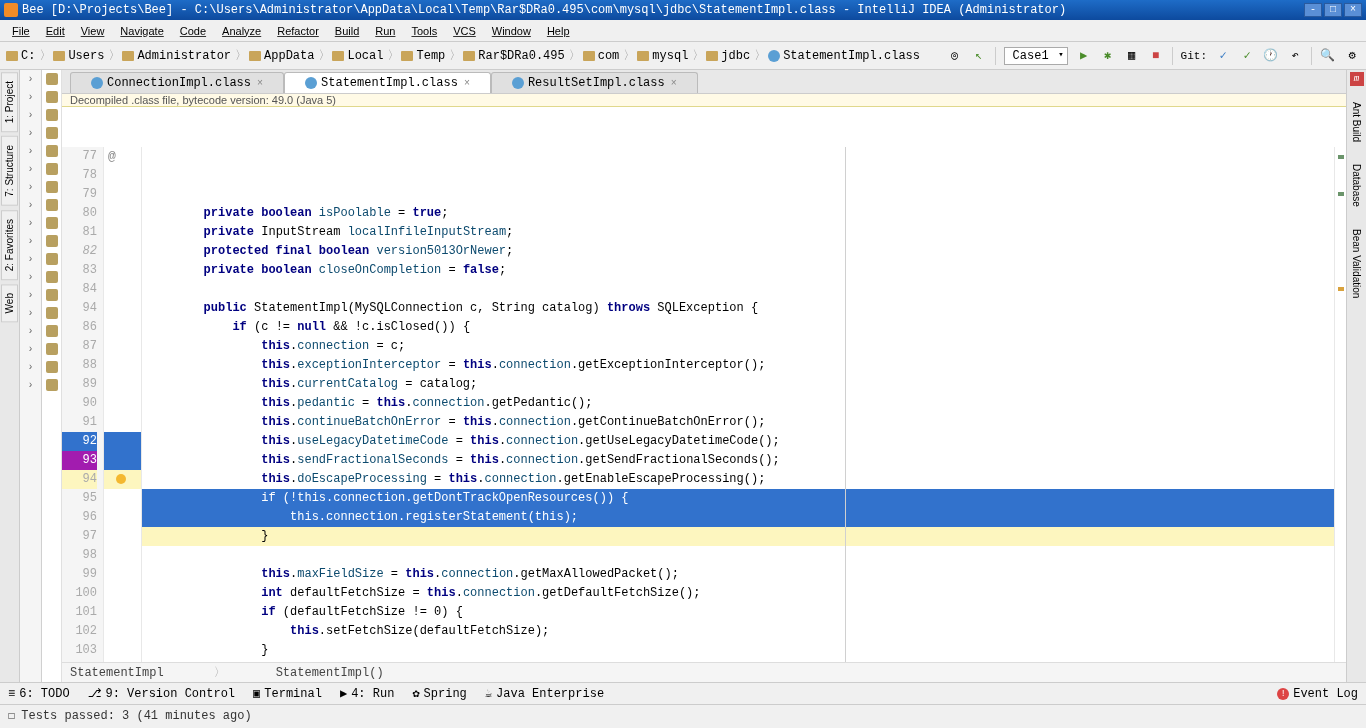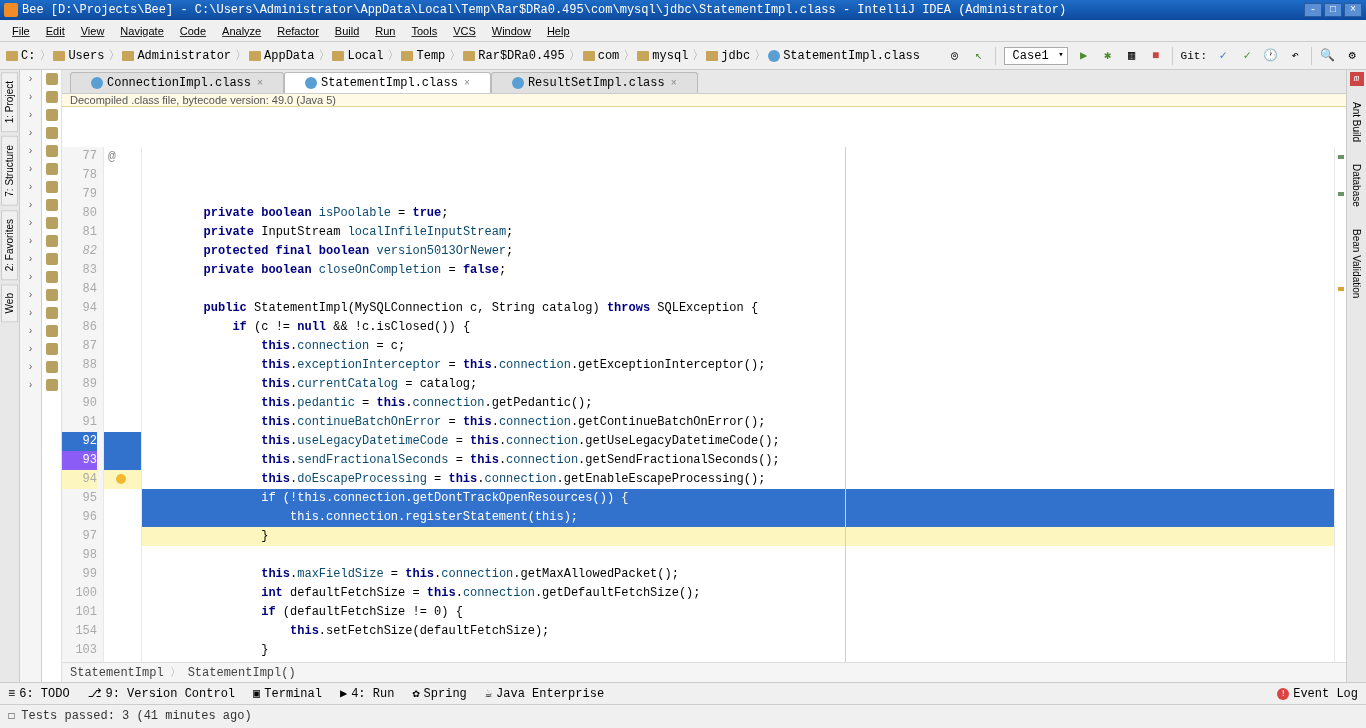--- a/index.html
+++ b/index.html
@@ -37,21 +37,21 @@
 .banner { background:#fffae6; border-bottom:1px solid #e0d88c; padding:0 8px; font-family:sans-serif; font-size:11px; color:#555; }
 .codewrap { flex:1; display:flex; overflow:hidden; position:relative;margin-top:40px; }
 .gutter { width:42px; background:#f5f5f5; border-right:1px solid #e8e8e8; text-align:right; padding-right:6px; color:#aaa; font-size:11px; line-height:19px; }
 .gutter2 { width:38px; background:#fff; border-right:1px solid #e8e8e8; }
 .code { flex:1; font-size:12px; line-height:19px; white-space:pre; color:#000; position:relative; overflow:hidden; }
 .line { height:19px; padding-left:4px; }
 .hl { background:#3272cc; color:#fff; }
 .hl-last { background:#fdf6bf; }
 .kw { color:#000080; font-weight:bold; }
 .fld { color:#0c4a6e; }
-.breaddown { height:20px; background:#f5f5f5; border-top:1px solid #ddd; display:flex; align-items:center; padding:0 8px; font-family:sans-serif; font-size:11px; color:#444; }
+.breaddown { height:20px; background:#f5f5f5; border-top:1px solid #ddd; display:flex; align-items:center; padding:0 8px; font-family:sans-serif; font-size:11px; color:#444;gap:44px; }
 .breaddown .sep2 { color:#aaa; margin:0 6px; }
 .rightrail { width:20px; background:#e8e8e8; border-left:1px solid #ccc; display:flex; flex-direction:column; align-items:center; padding-top:2px; }
 .rr-item { writing-mode:vertical-rl; padding:8px 2px; font-family:sans-serif; font-size:10px; margin-bottom:6px; }
 .toolwin { height:22px; background:#f0f0f0; border-top:1px solid #ccc; display:flex; align-items:center; padding:0 8px; font-family:sans-serif; font-size:11px; }
 .toolwin .tw { margin-right:18px; display:flex; align-items:center; gap:4px; }
 .toolwin .r { margin-left:auto; display:flex; align-items:center; gap:4px; }
 .statusbar { height:22px; background:#f0f0f0; border-top:1px solid #ccc; display:flex; align-items:center; padding:0 8px; font-family:sans-serif; font-size:11px; color:#333; }
 .statusbar .r { margin-left:auto; display:flex; gap:14px; align-items:center; }
 .vsplit { position:absolute; right:488px; top:0; bottom:0; width:1px; background:#d0d0d0; }
 .errstrip { width:12px; background:#fff; border-left:1px solid #e8e8e8; position:relative; }
@@ -278,30 +278,30 @@
           <div style="height: 19px;">83</div>
           <div style="height: 19px;">84</div>
           <div style="height: 19px;">94</div>
           <div style="height: 19px;">86</div>
           <div style="height: 19px;">87</div>
           <div style="height: 19px;">88</div>
           <div style="height: 19px;">89</div>
           <div style="height: 19px;">90</div>
           <div style="height: 19px;">91</div>
           <div style="height: 19px; background: rgb(50, 114, 204); color: rgb(255, 255, 255);">92</div>
-          <div style="height: 19px; background: #8b5cf6; color: rgb(255, 255, 255);">93</div>
+          <div style="height: 19px; background: #a21caf; color: rgb(255, 255, 255);">93</div>
           <div style="height: 19px; background: rgb(253, 246, 191);">94</div>
           <div style="height: 19px;">95</div>
           <div style="height: 19px;">96</div>
           <div style="height: 19px;">97</div>
           <div style="height: 19px;">98</div>
           <div style="height: 19px;">99</div>
           <div style="height: 19px;">100</div>
           <div style="height: 19px;">101</div>
-          <div style="height: 19px;">154</div>
+          <div style="height: 19px;">102</div>
           <div style="height: 19px;">103</div>
           <div style="height: 19px;">104</div>
         </div>
       <div class="gutter2" id="gutter2">
           <div style="height: 19px; position: relative;"></div>
           <div style="height: 19px; position: relative;"></div>
           <div style="height: 19px; position: relative;"></div>
           <div style="height: 19px; position: relative;"></div>
           <div style="height: 19px; position: relative;"></div>
           <div style="height: 19px; position: relative;"></div>

